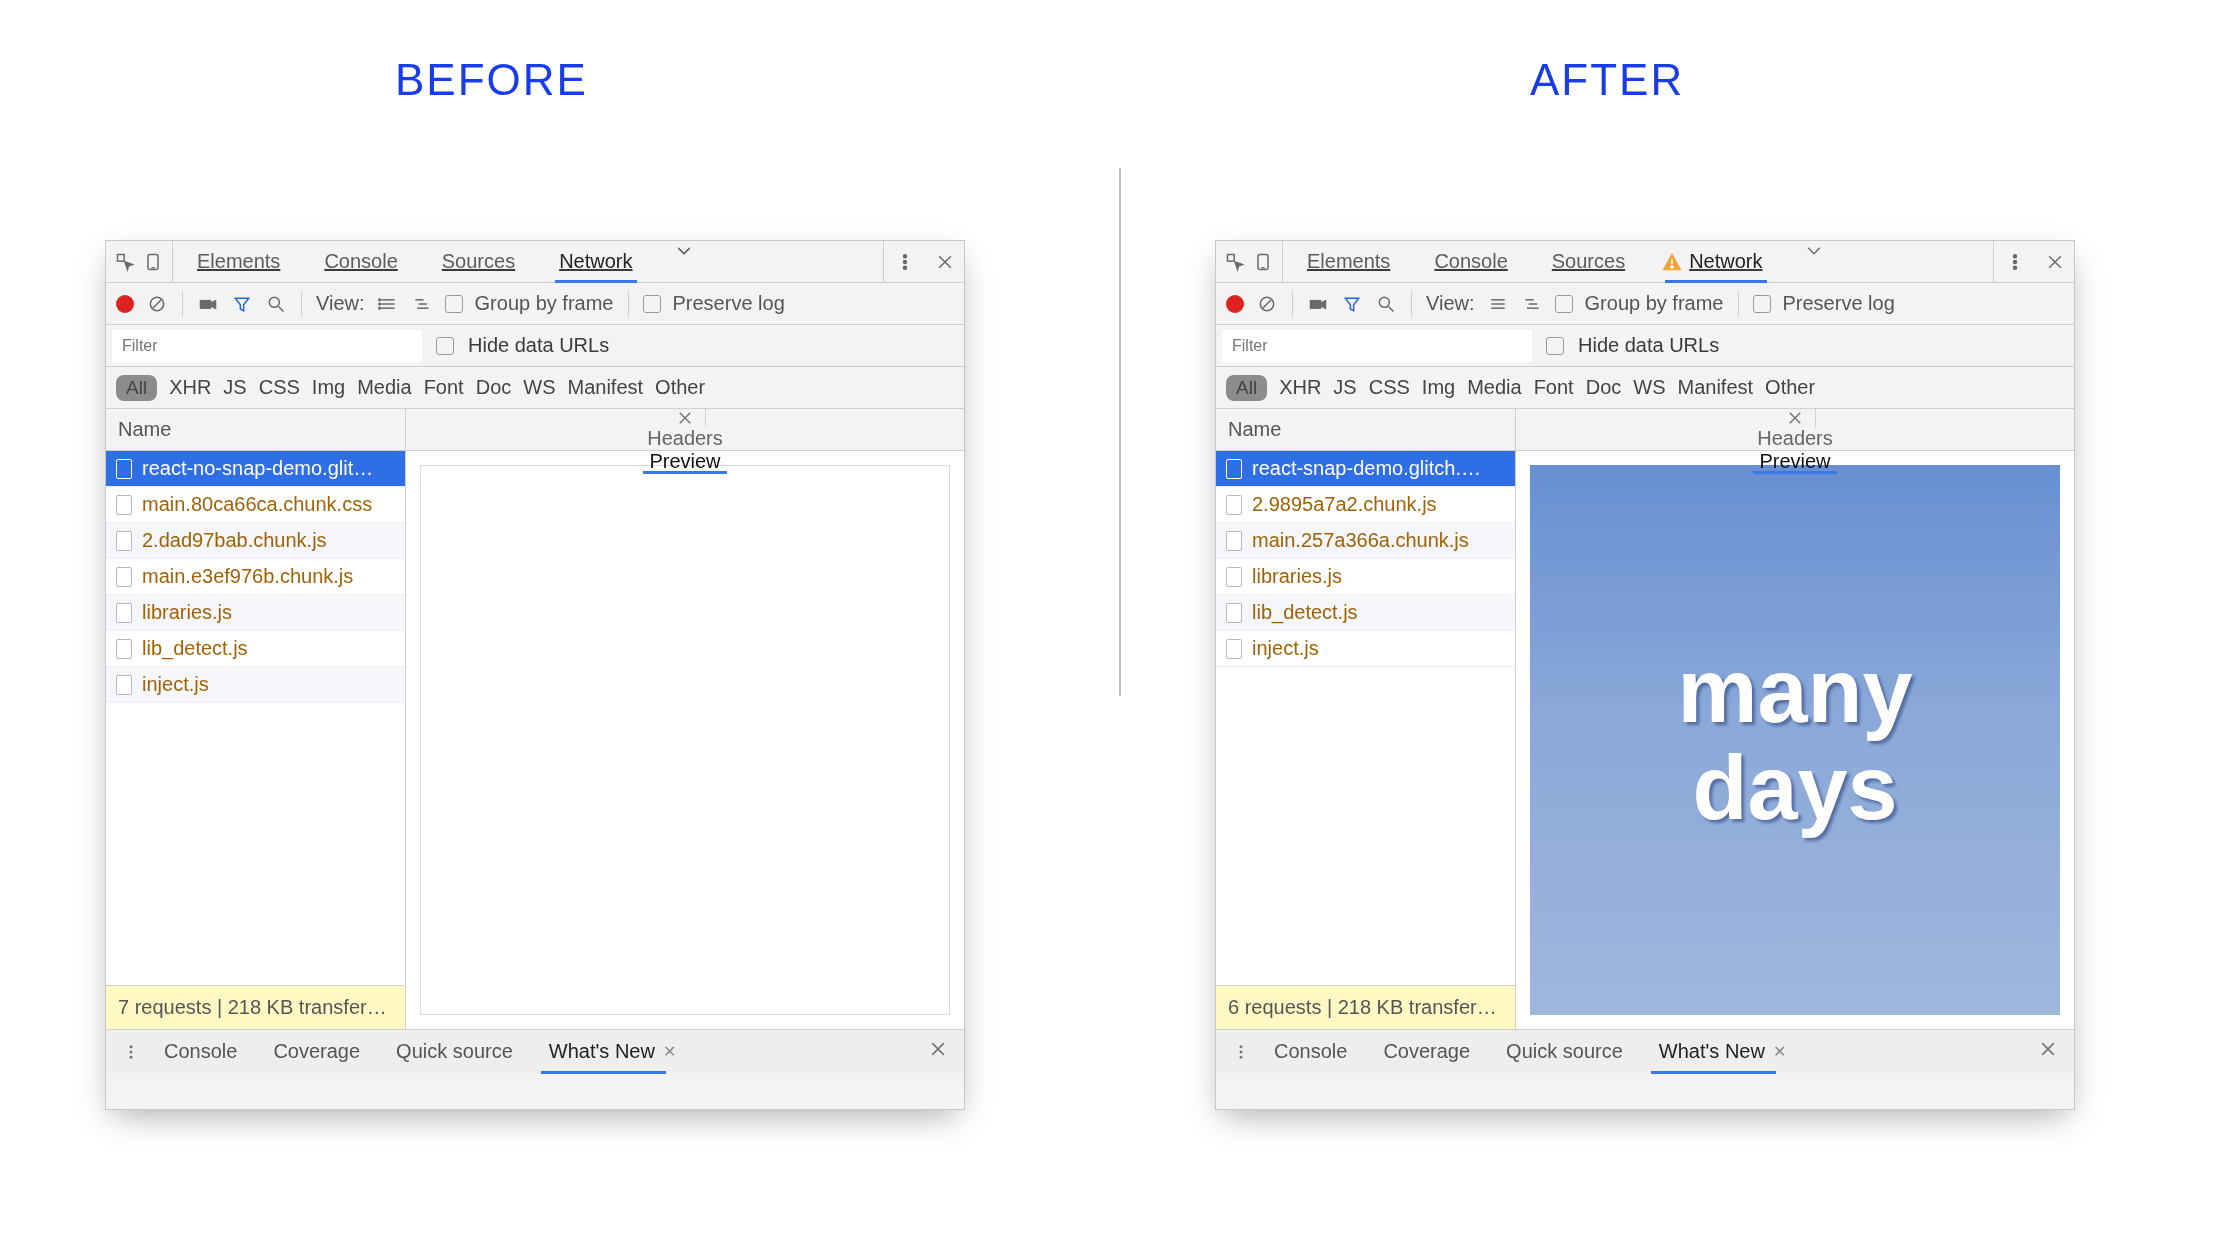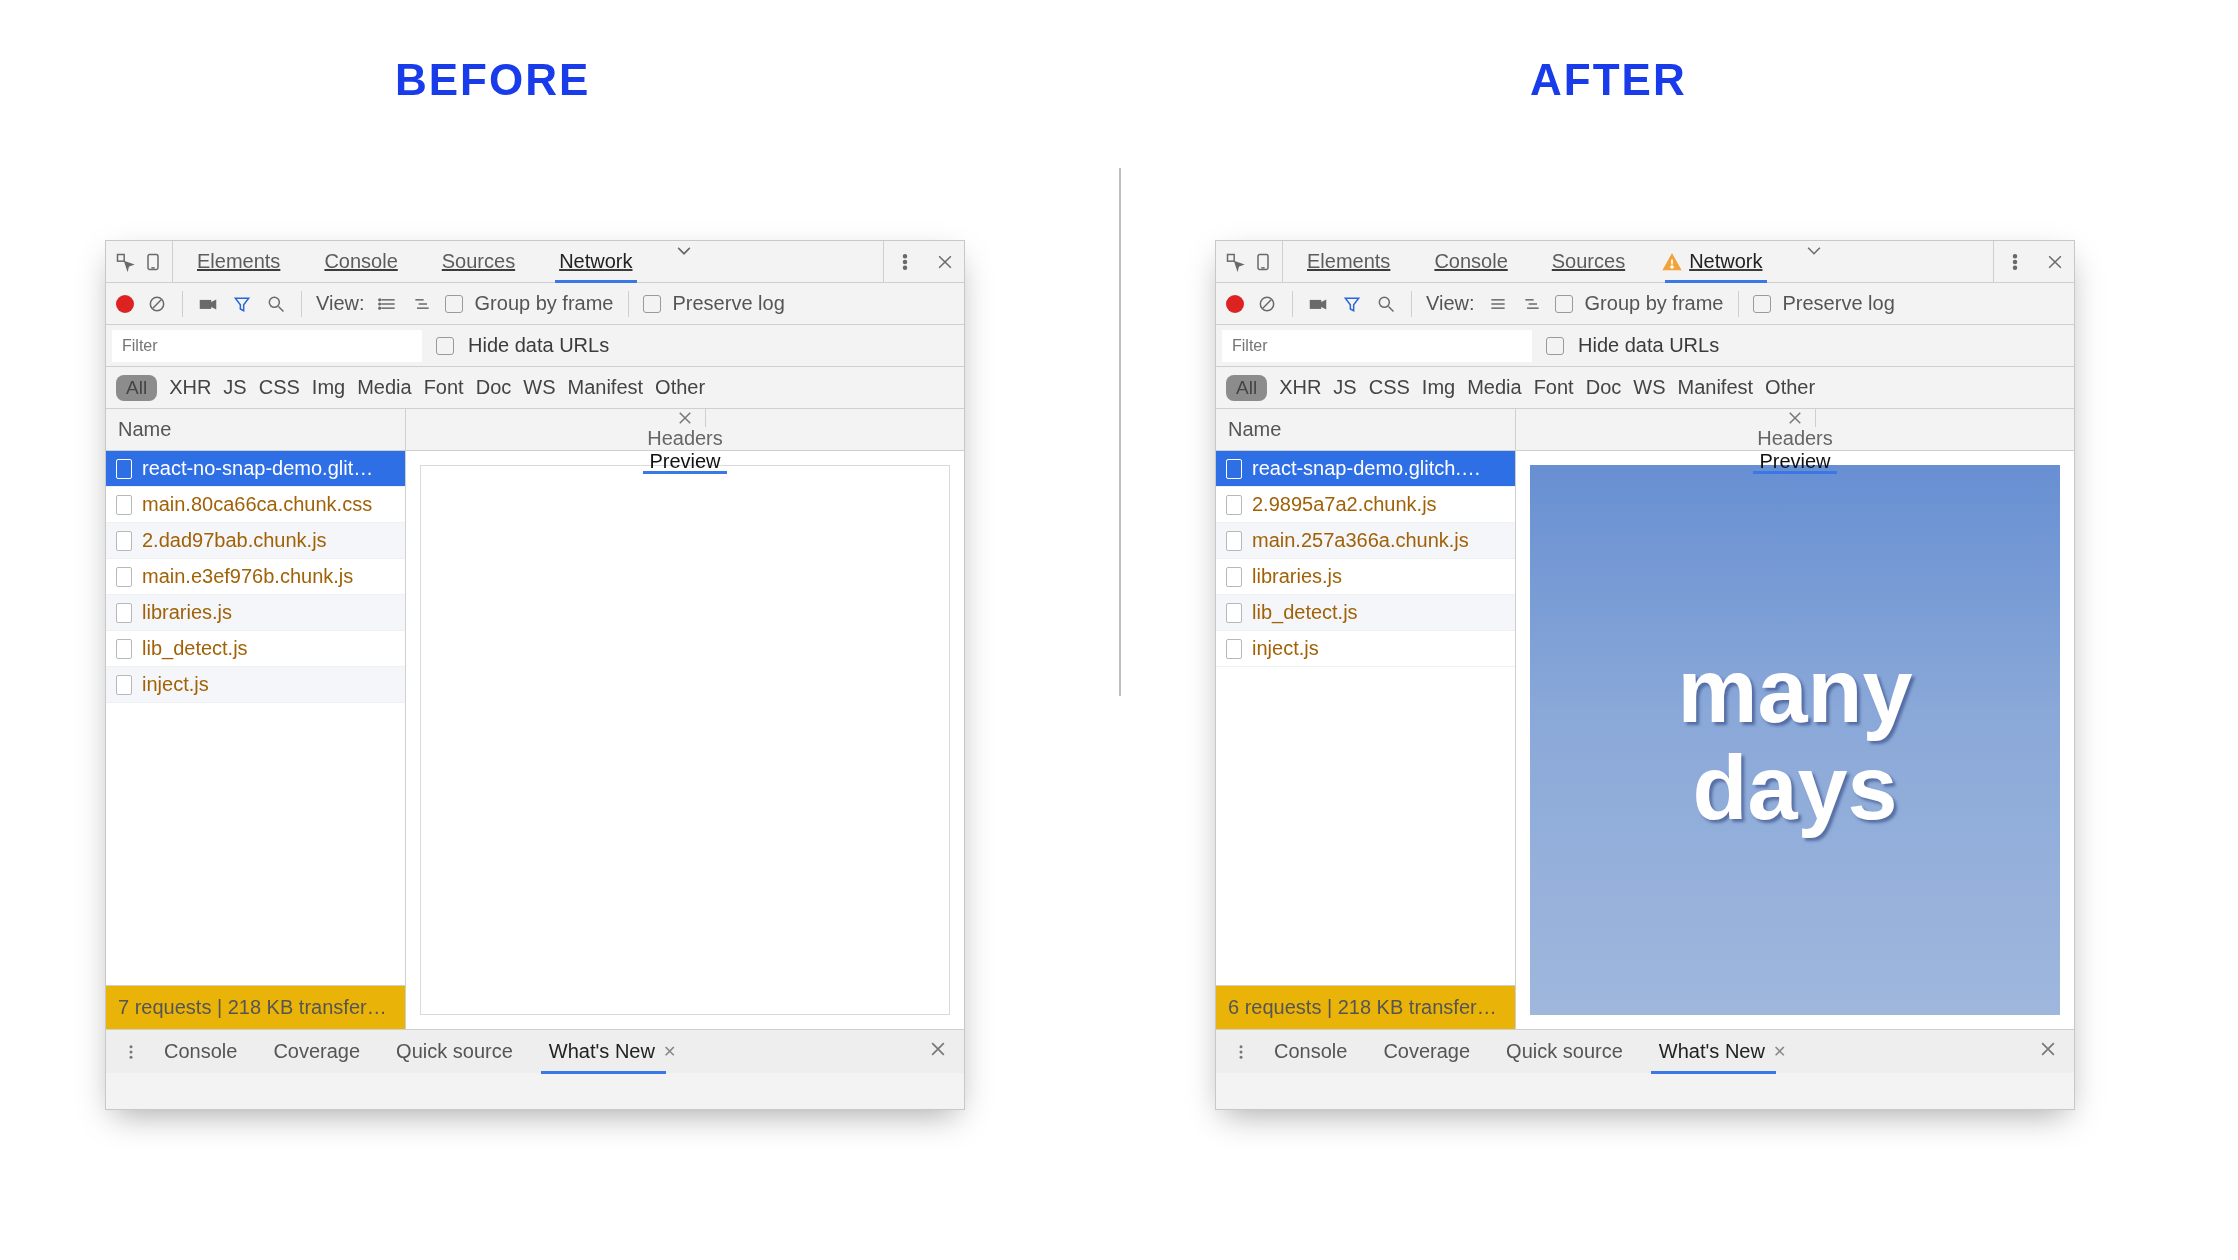--- a/index.html
+++ b/index.html
@@ -9,21 +9,21 @@
     height: 1260px;
     background: #fff;
     font-family: -apple-system, "Helvetica Neue", Arial, sans-serif;
     color: #333;
     position: relative;
   }
   .heading {
     position: absolute;
     top: 55px;
     font-size: 44px;
-    font-weight: 700;
+    font-weight: 400;
     color: #193CEB;
     letter-spacing: 2px;
   }
   .divider {
     position: absolute;
     top: 168px;
     left: 1119px;
     width: 0;
     height: 528px;
     border-left: 2px solid #bcbec0;
@@ -97,21 +97,21 @@
   .req .name { overflow:hidden; white-space:nowrap; text-overflow:ellipsis; }
   .prev { flex:1; padding:14px; }
   .prev .empty { width:100%; height:100%; border:1px solid #dadada; background:#fff; }
   .prev .card {
     width:100%; height:100%;
     background: linear-gradient(180deg,#678fd2 0%, #8aa8d8 45%, #9fb7dd 100%);
     display:flex; flex-direction:column; align-items:center; justify-content:center;
     color:#fff; font-weight:700; font-size:90px; line-height:1.08;
     text-shadow: 3px 3px 3px rgba(40,60,120,.55);
   }
-  .status { height:44px; display:flex; align-items:center; padding:0 12px; background:#eab308; border-top:1px solid #cfcfcf; color:#555; }
+  .status { height:44px; display:flex; align-items:center; padding:0 12px; background:#fef9c3; border-top:1px solid #cfcfcf; color:#555; }
   
   .drawer { height:44px; display:flex; align-items:center; background:#eee; border-top:1px solid #cfcfcf; padding:0 10px; gap:0; }
   .drawer .dots { width:30px; display:flex; align-items:center; justify-content:center; color:#777; }
   .drawer .dtab { padding:0 18px; height:100%; display:flex; align-items:center; color:#555; cursor:pointer; position:relative; }
   .drawer .dtab.active { color:#222; }
   .drawer .dtab.active::after { content:""; position:absolute; left:10px; right:28px; bottom:-1px; height:3px; background:#3b78e7; }
   .drawer .dtab .xsm { margin-left:8px; color:#888; font-size:16px; }
   .drawer .spacer { flex:1; }
   .drawer .close { color:#777; padding:0 6px; cursor:pointer; }
 </style>

